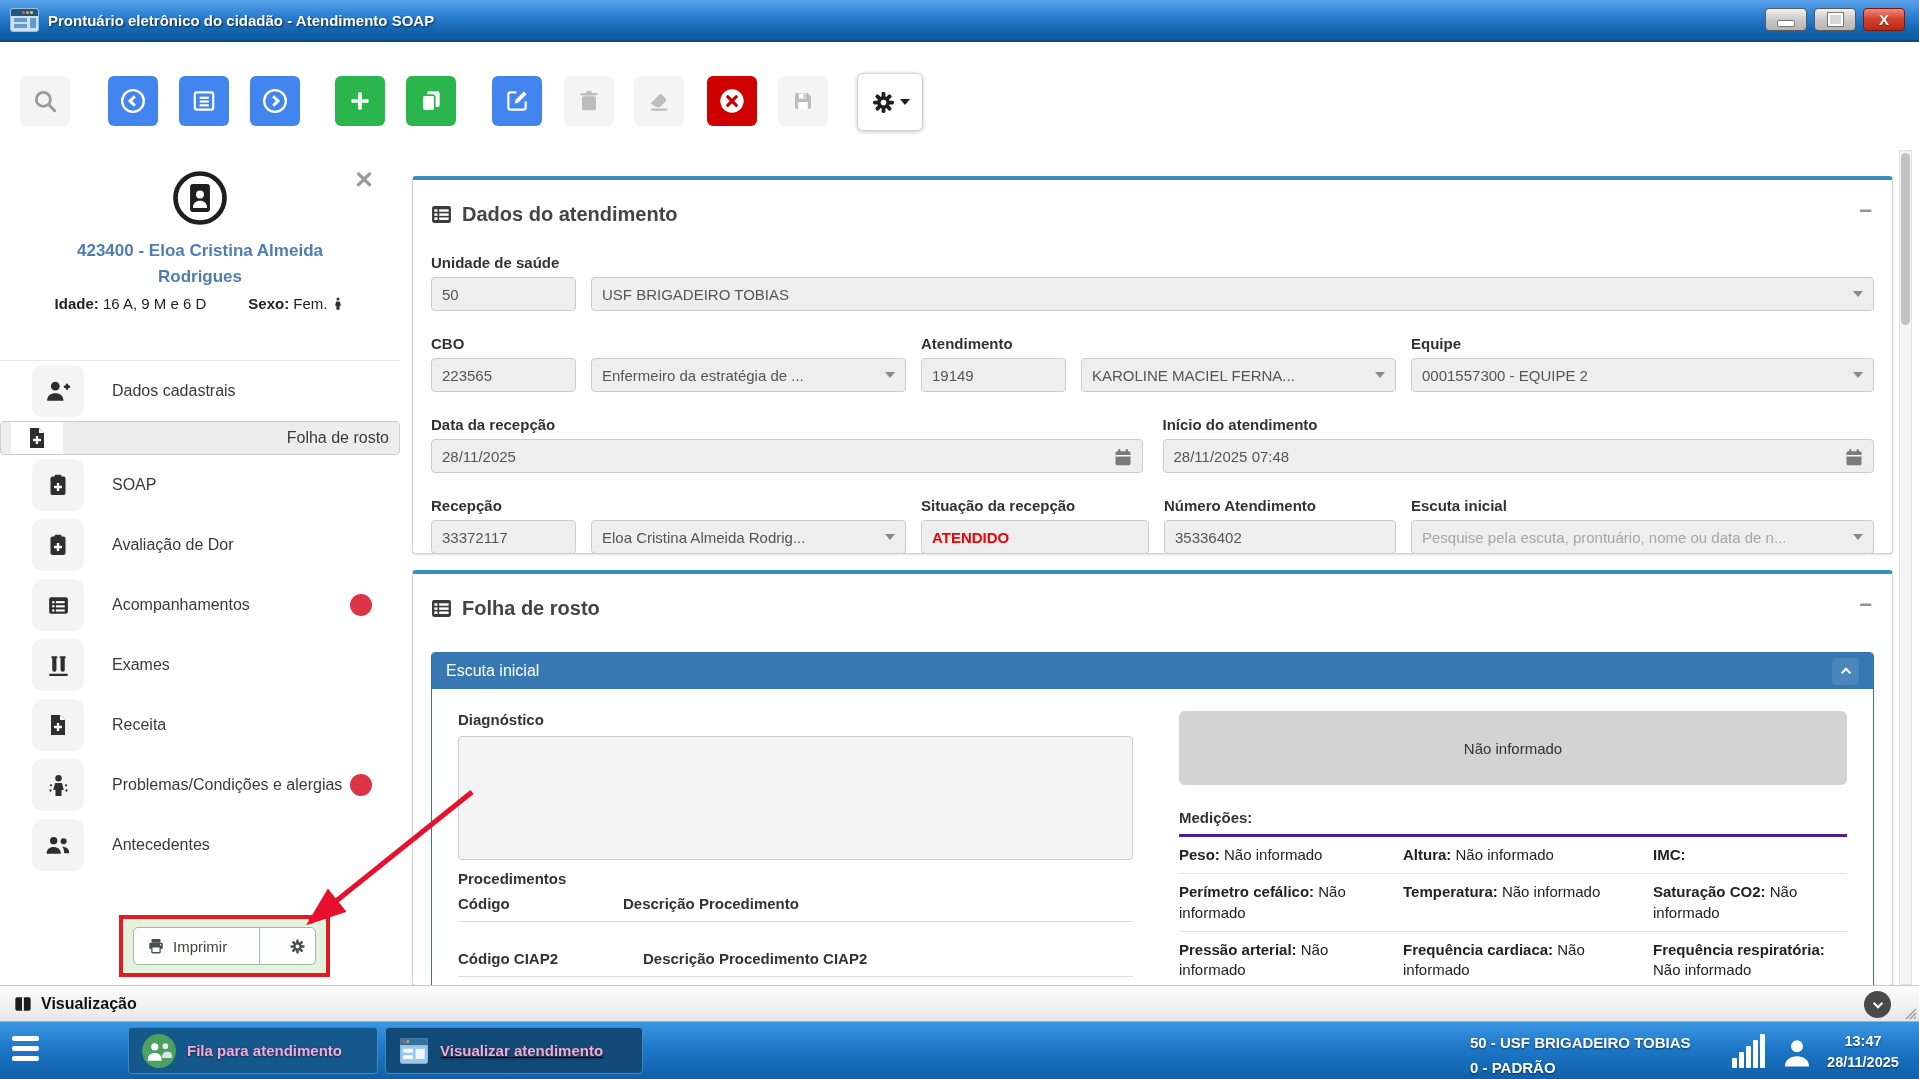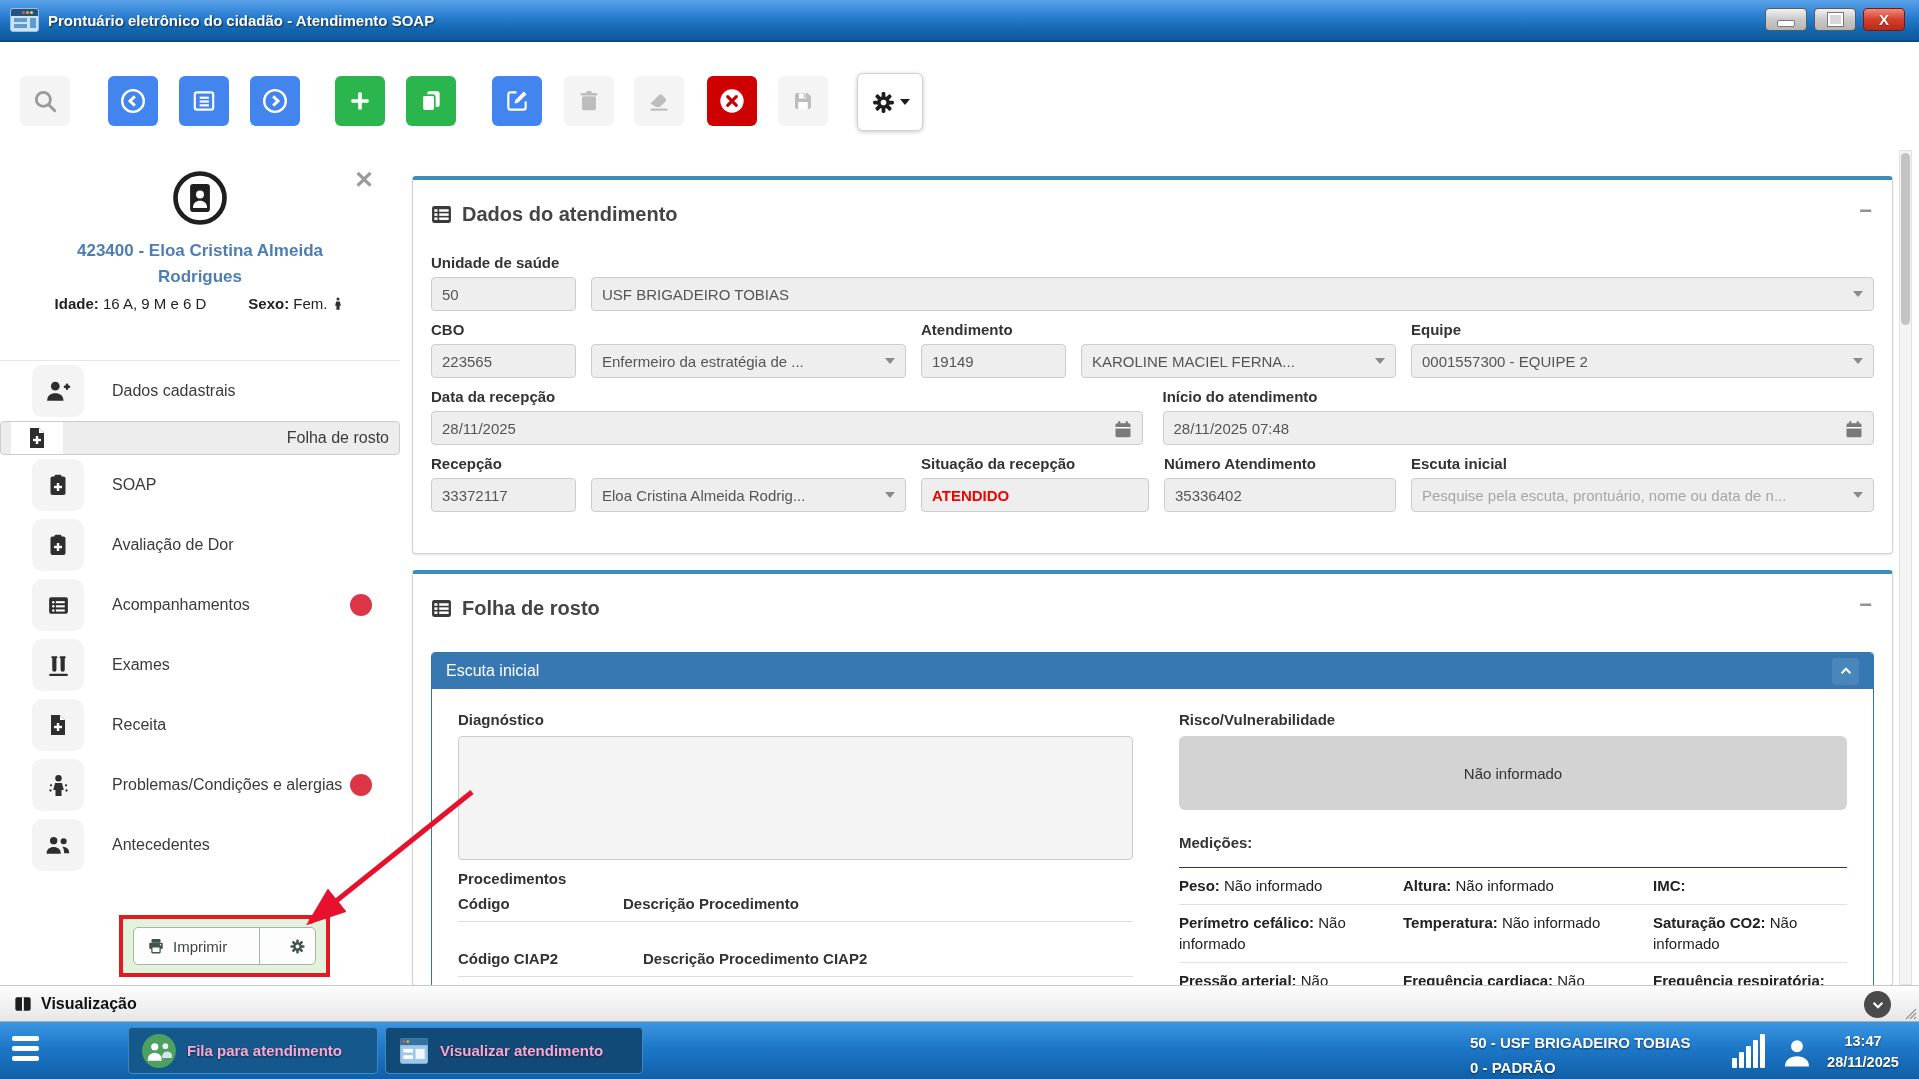--- a/index.html
+++ b/index.html
@@ -55,21 +55,21 @@
   .arrow-svg{position:absolute;left:0;top:0;z-index:60;pointer-events:none;}
   
   .panel{position:absolute;left:412px;width:1481px;background:#fff;border:1px solid #d2d2d2;border-top:4px solid #3c8dbc;
     border-radius:4px;box-sizing:border-box;box-shadow:0 1px 2px rgba(0,0,0,.12);}
   #panel-dados{top:176px;height:378px;}
   #panel-folha{top:570px;height:416px;overflow:hidden;}
   .hd{padding:20px 18px 14px;display:flex;align-items:center;gap:10px;position:relative;}
   .hd .t{font-size:20px;font-weight:bold;color:#444;line-height:28px;}
   .hd .minus{position:absolute;right:20px;top:18px;color:#909090;font-size:22px;font-weight:bold;}
   .content{padding:12px 18px 0;}
-  .form-row{display:flex;gap:15px;margin-bottom:10px;}
+  .form-row{display:flex;gap:15px;margin-bottom:24px;}
   .fg{display:flex;flex-direction:column;}
   .fg label{font-size:15px;font-weight:bold;color:#333;margin-bottom:6px;}
   .ctl-line{display:flex;gap:15px;}
   .inp,.sel{height:34px;box-sizing:border-box;background:#eee;border:1px solid #ccc;border-radius:4px;
     display:flex;align-items:center;padding:0 10px;font-size:15px;color:#555;white-space:nowrap;overflow:hidden;}
   .sel{justify-content:space-between;gap:8px;}
   .sel .caret{width:0;height:0;border-left:5px solid transparent;border-right:5px solid transparent;border-top:6px solid #8a8a8a;flex:0 0 auto;}
   .sel-t{overflow:hidden;text-overflow:ellipsis;}
   .inp.w-code{width:145px;}
   .red-text{color:#f40000;font-weight:bold;}
@@ -81,41 +81,41 @@
   .escuta-bar{height:36px;background:#3778b2;display:flex;align-items:center;padding:0 14px;color:#fff;font-size:16px;border-radius:3px 3px 0 0;}
   .chev-btn{margin-left:auto;width:27px;height:27px;background:#4a86b9;border-radius:4px;display:flex;align-items:center;justify-content:center;}
   .escuta-body{display:flex;gap:46px;padding:22px 26px;}
   .col-l{width:675px;flex:0 0 auto;}
   .col-r{flex:1;}
   .sec-label{font-size:15px;font-weight:bold;color:#333;margin-bottom:8px;}
   .diag-box{height:122px;background:#f4f4f4;border:1px solid #ccc;border-radius:4px;}
   .tbl-hd{display:flex;font-size:15px;font-weight:bold;color:#333;padding-bottom:9px;border-bottom:1px solid #ddd;}
   .tbl-hd .c1{width:165px;flex:0 0 auto;}
   .risco-box{height:74px;background:#d3d3d3;border-radius:6px;display:flex;align-items:center;justify-content:center;font-size:15px;color:#333;}
-  .med-label{font-size:15px;font-weight:bold;color:#333;margin-top:24px;padding-bottom:16px;border-bottom:1px solid #4c1d95;}
+  .med-label{font-size:15px;font-weight:bold;color:#333;margin-top:24px;padding-bottom:8px;border-bottom:3px solid #4c1d95;}
   .med-row{display:grid;grid-template-columns:212px 238px 1fr;gap:12px;padding:8px 0;border-bottom:1px solid #e0e0e0;font-size:15px;color:#222;line-height:1.35;}
   .med-cell b{font-weight:bold;}
   
   .vscroll{position:absolute;left:1899px;top:150px;width:13px;height:835px;background:#f4f4f4;border:1px solid #e2e2e2;box-sizing:border-box;}
   .vthumb{position:absolute;left:1px;top:2px;width:9px;height:172px;background:#c3c3c3;border-radius:5px;}
   
   .viewbar{position:absolute;left:0;top:985px;width:100%;height:37px;z-index:40;box-sizing:border-box;
     background:linear-gradient(#fdfdfd,#e7e7e7);border-top:1px solid #c9c9c9;border-bottom:1px solid #adadad;
     display:flex;align-items:center;padding-left:14px;gap:9px;}
   .viewbar .t{font-size:16px;font-weight:bold;color:#111;}
   .view-chev{position:absolute;right:28px;top:5px;width:27px;height:27px;border-radius:50%;background:#4a4a4a;display:flex;align-items:center;justify-content:center;}
   .grip{position:absolute;right:2px;bottom:1px;}
   
   .taskbar{position:absolute;left:0;top:1022px;width:100%;height:57px;z-index:40;
     background:linear-gradient(180deg,#3b96e2 0%,#1e78c8 45%,#0f5fa8 100%);}
   .hamb{position:absolute;left:12px;top:14px;display:flex;flex-direction:column;gap:5px;}
   .hamb i{display:block;width:27px;height:5px;background:#fff;border-radius:2px;}
   .task-btn{position:absolute;top:5px;height:47px;border-radius:4px;display:flex;align-items:center;gap:10px;padding:0 12px;box-sizing:border-box;
     background:#15588c;border:1px solid #3e88c4;}
-  .task-btn.active{background:#124a77;}
+  .task-btn.active{background:#124a77;text-decoration:underline;}
   .task-btn .lbl{color:#f9a8d4;font-size:15px;font-weight:bold;text-shadow:0 1px 2px rgba(0,0,0,.55);white-space:nowrap;}
   #task1{left:128px;width:250px;}
   #task2{left:385px;width:258px;}
   .unit-block{position:absolute;left:1470px;top:8px;color:#fff;text-shadow:0 1px 2px rgba(0,0,0,.55);font-weight:bold;font-size:15px;line-height:25px;}
   .sig{position:absolute;left:1732px;bottom:11px;display:flex;align-items:flex-end;gap:2px;}
   .sig i{display:block;width:5px;background:#fff;border-radius:1px;}
   .tb-person{position:absolute;left:1780px;bottom:9px;}
   .time-block{position:absolute;right:10px;top:9px;width:92px;text-align:center;color:#fff;font-weight:bold;font-size:14.5px;line-height:21px;text-shadow:0 1px 2px rgba(0,0,0,.55);}
 </style>
 </head>
@@ -549,21 +549,20 @@
           <div class="tbl-hd">
             <span class="c1">Código</span>
               <span>Descrição Procedimento</span>
           </div>
           <div class="tbl-hd" style="margin-top:28px">
             <span class="c1" style="width:185px">Código CIAP2</span>
               <span>Descrição Procedimento CIAP2</span>
           </div>
         </div>
         <div class="col-r">
-          <div class="sec-label">Risco/Vulnerabilidade</div>
           <div class="risco-box">Não informado</div>
           <div class="med-label">Medições:</div>
           <div class="med-row">
             <span class="med-cell"><b>Peso:</b> <span>Não informado</span></span>
             <span class="med-cell"><b>Altura:</b> <span>Não informado</span></span>
             <span class="med-cell"><b>IMC:</b> <span></span></span>
           </div>
           <div class="med-row">
             <span class="med-cell"><b>Perímetro cefálico:</b> <span>Não informado</span></span>
             <span class="med-cell"><b>Temperatura:</b> <span>Não informado</span></span>

